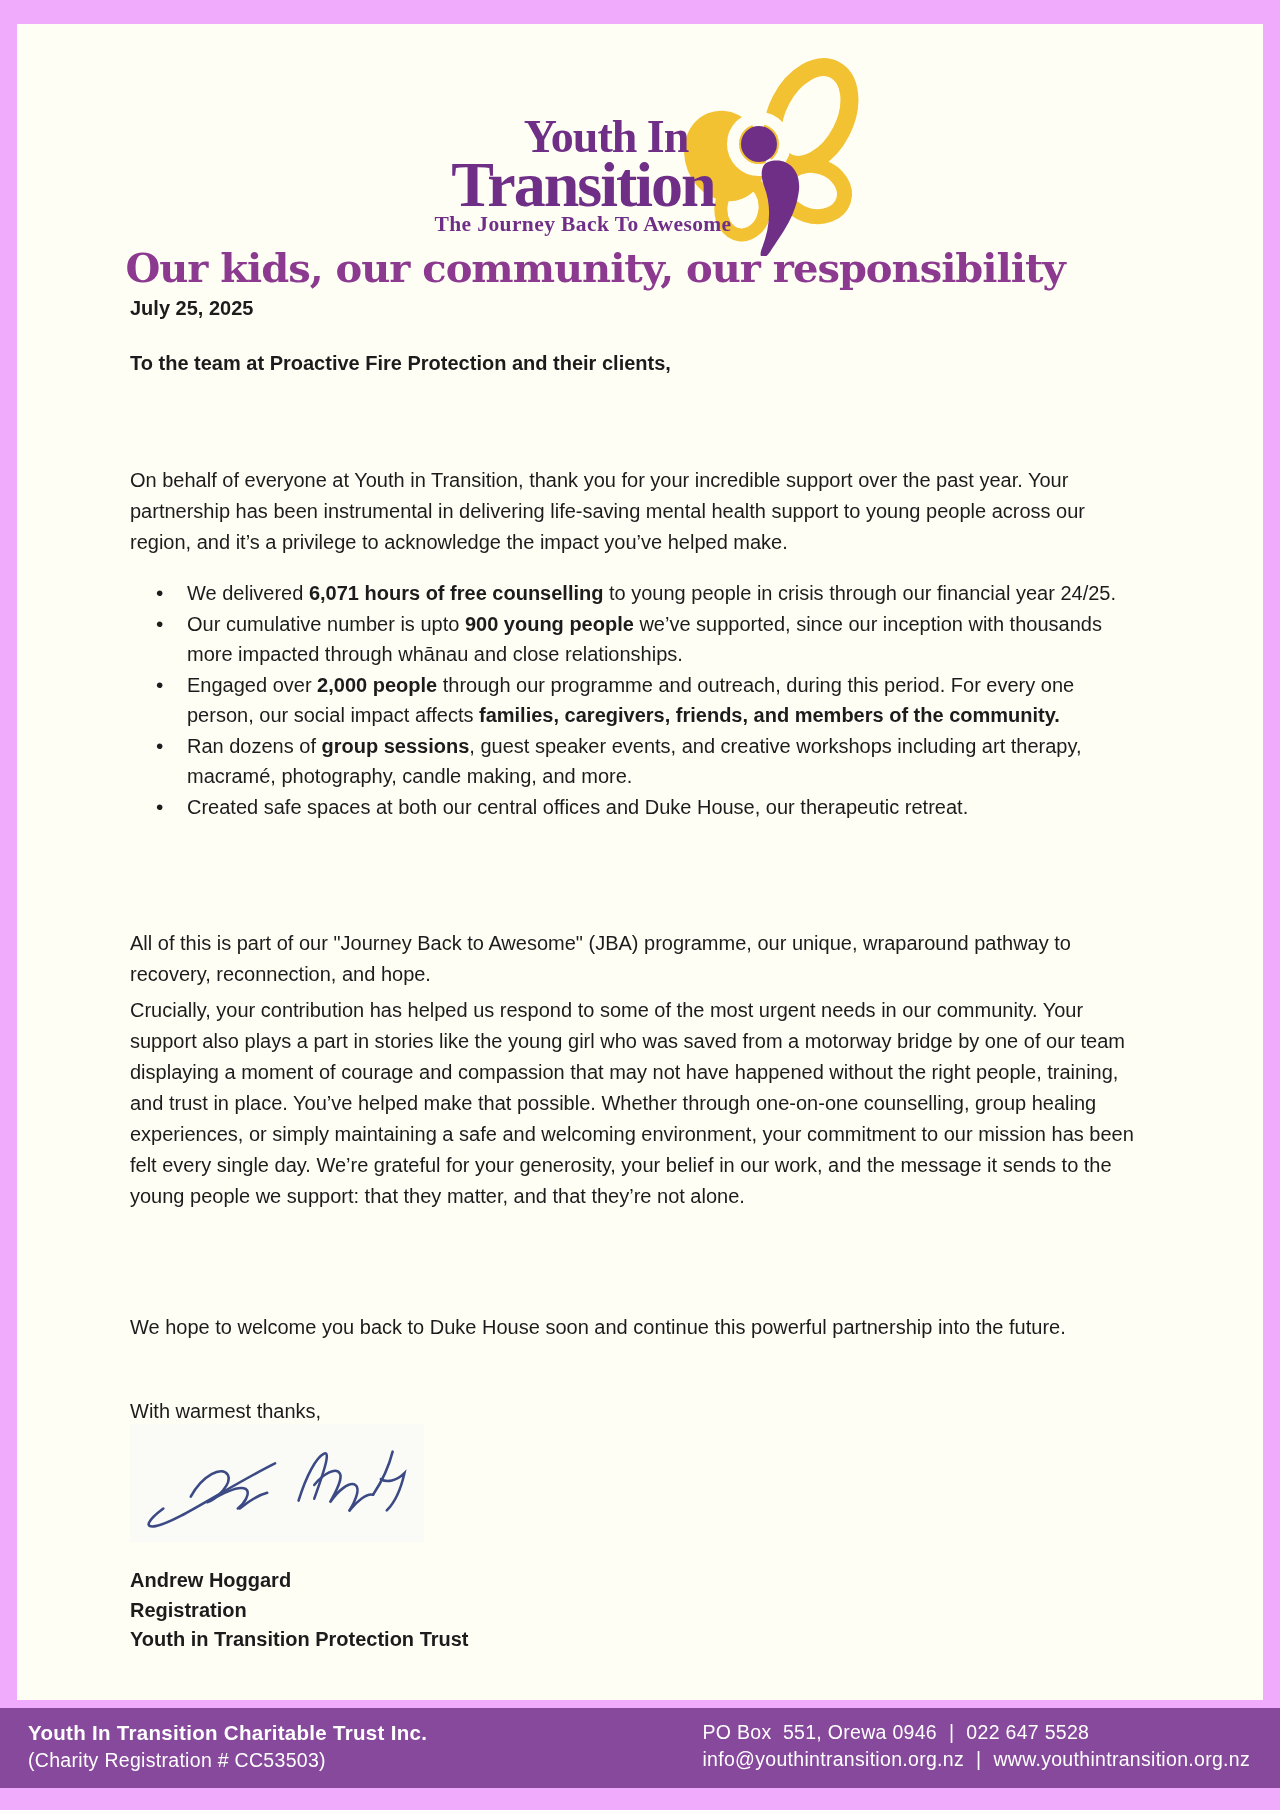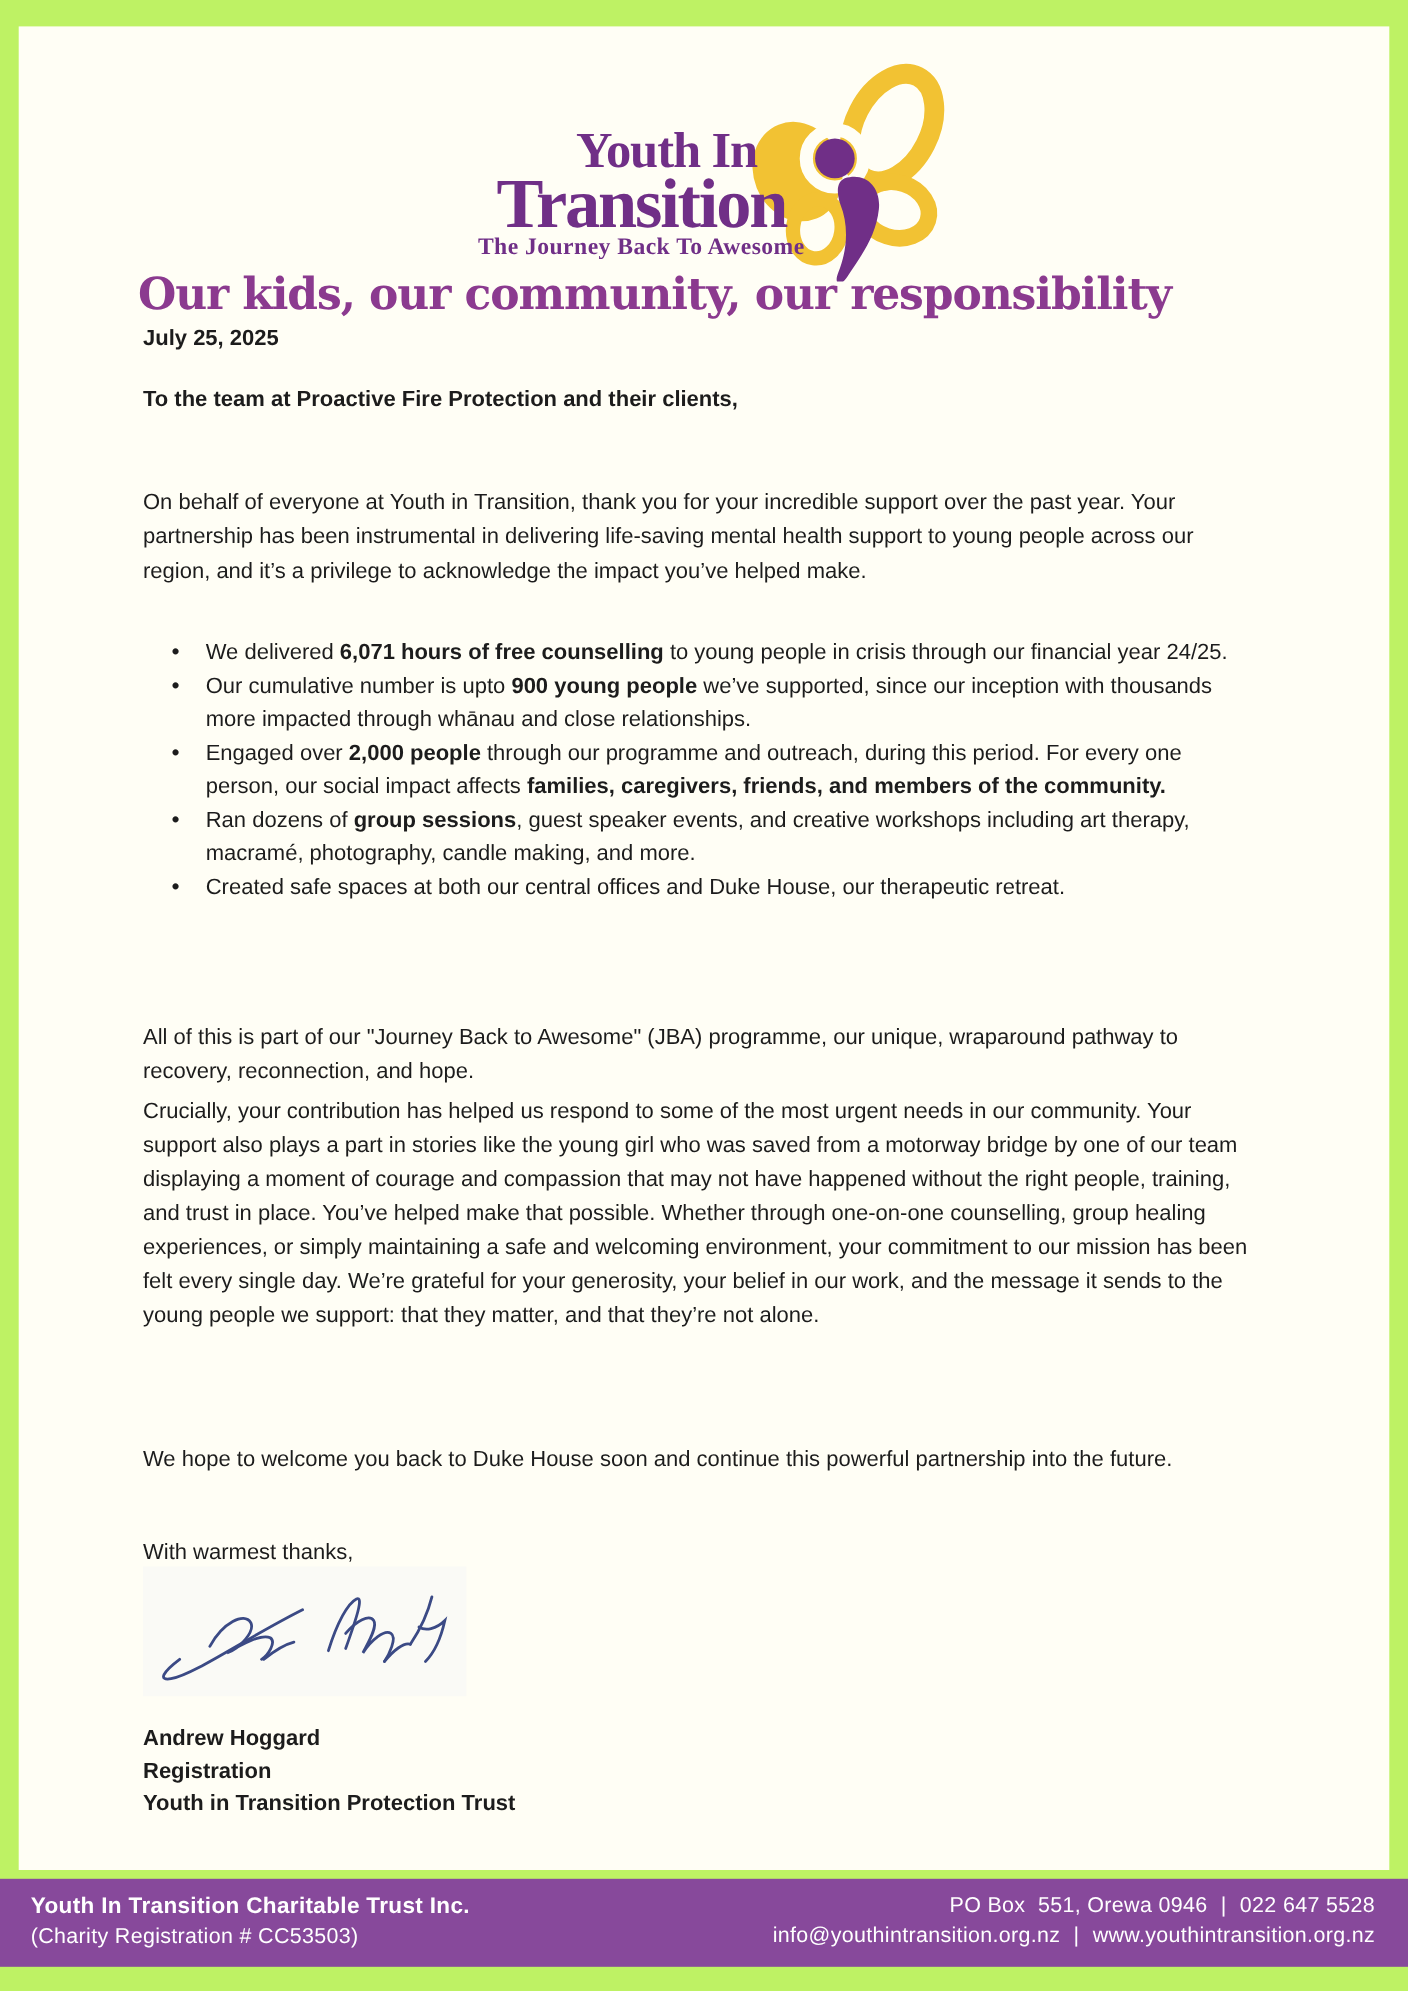--- a/index.html
+++ b/index.html
@@ -1,18 +1,18 @@
 <!DOCTYPE html>
 <html><head>
 <meta charset="utf-8">
 <style>
   html,body { margin:0; padding:0; background:#ffffff; }
   .page {
     position:relative; width:1280px; height:1810px;
-    background:#bef264; overflow:hidden;
+    background:#f0abfc; overflow:hidden;
     font-family:"Liberation Sans", sans-serif;
     color:#1c1c1c;
   }
   .paper {
     position:absolute; left:17px; top:24px; width:1246px; height:1676px;
     background:#FFFEF5;
   }
   
   .logo { position:absolute; top:56px; left:50%; margin-left:-233px; width:466px; height:200px; }
   .logo-butterfly { position:absolute; left:266px; top:0px; width:196px; height:200px; }
@@ -25,21 +25,21 @@
   .logo-tagline { font-size:21.5px; line-height:24px; letter-spacing:0.4px; margin-top:1px; }
   .motto {
     position:absolute; top:244px; left:0; right:90px; text-align:center;
     font-family:"DejaVu Serif", serif; font-weight:bold;
     font-size:40px; color:#8B3A8F; letter-spacing:-1px;
   }
   
   .tblock { position:absolute; left:130px; width:1008px; font-size:20px; line-height:31px; }
   .date-line { top:293px;font-weight:bold; }
   .salutation { top:348px; font-weight:bold; }
-  .para1 { top:442px; }
+  .para1 { top:465px; }
   .bullets { top:578px; }
   .bullets ul { margin:0; padding:0; list-style:none; }
   .bullets li { position:relative; padding-left:57px; line-height:30.5px; }
   .bullets li::before {
     content:"\2022"; position:absolute; left:26px; top:0; font-size:21px;
   }
   .para2 { top:928px; }
   .para3 { top:995px; }
   .para4 { top:1312px; }
   .closing { top:1396px; }
@@ -51,21 +51,21 @@
   .signature-box svg { width:100%; height:100%; }
   .signer { top:1566px; font-weight:bold; line-height:29.5px; font-size:20px; }
   
   .footer {
     position:absolute; left:0; top:1708px; width:1280px; height:80px;
     background:#87499B; color:#ffffff;
   }
   .footer-left { position:absolute; left:28px; top:11px; }
   .footer-org { font-size:20.5px; font-weight:bold; line-height:28px; letter-spacing:0.3px; }
   .footer-reg { font-size:19.5px; line-height:26px; letter-spacing:0.3px; }
-  .footer-right { position:absolute; right:30px; top:11px; text-align:right; }
+  .footer-right { position:absolute; right:30px; top:11px; }
   .footer-right div { font-size:19.5px; line-height:27px; letter-spacing:0.3px; white-space:pre; }
   .sep { padding:0 12px; }
 </style>
 </head>
 <body>
 
 <div class="page">
   <div class="paper"></div>
 
   <div class="logo">

